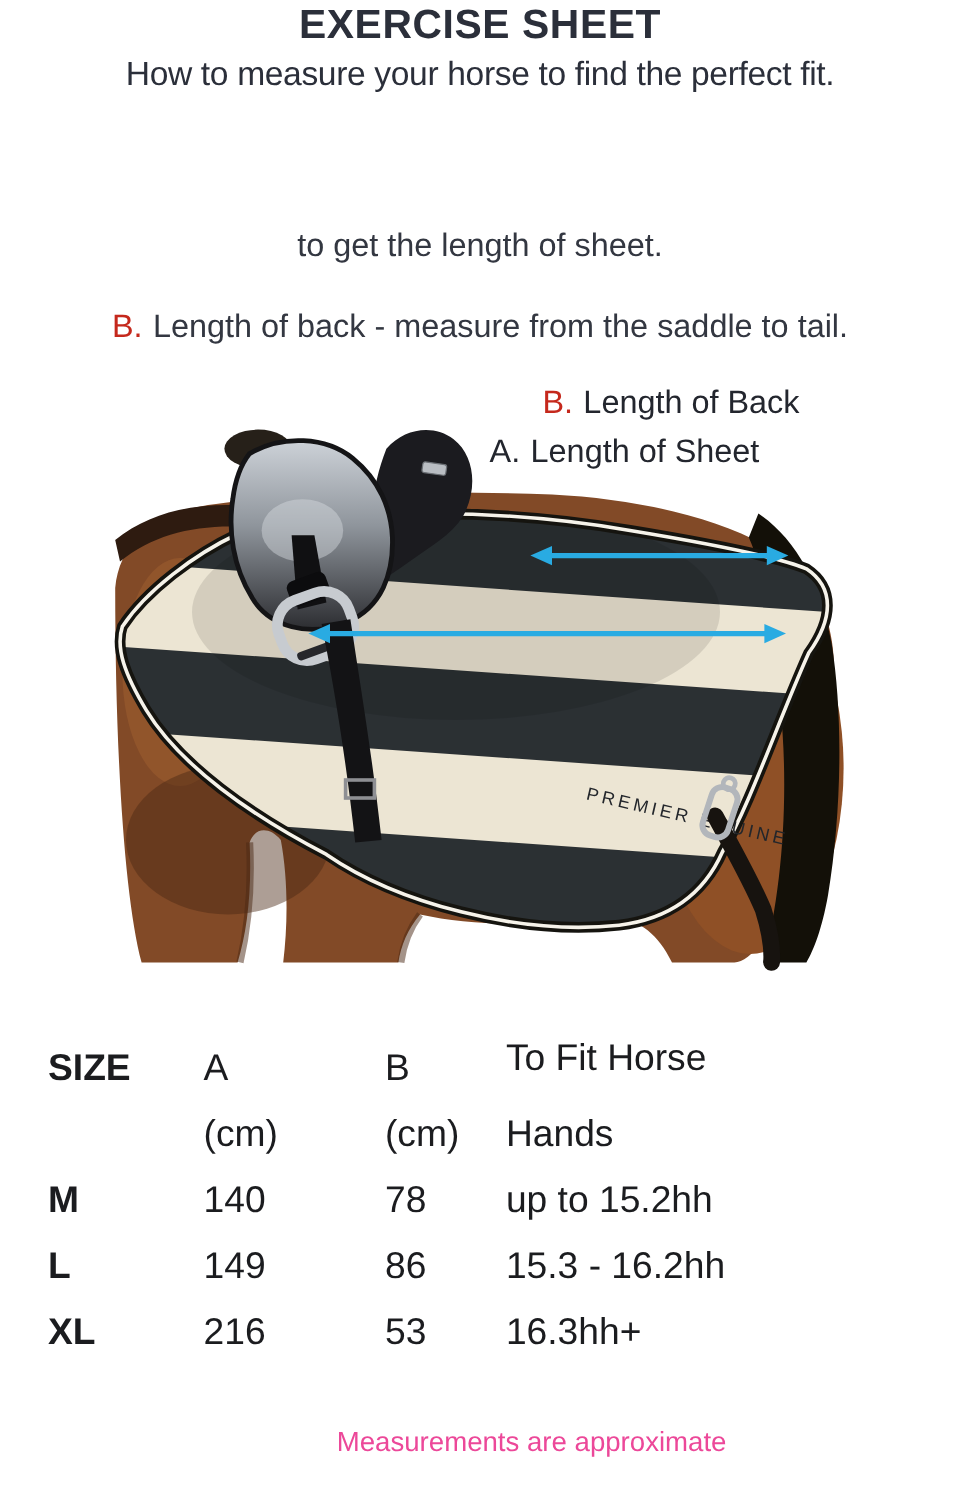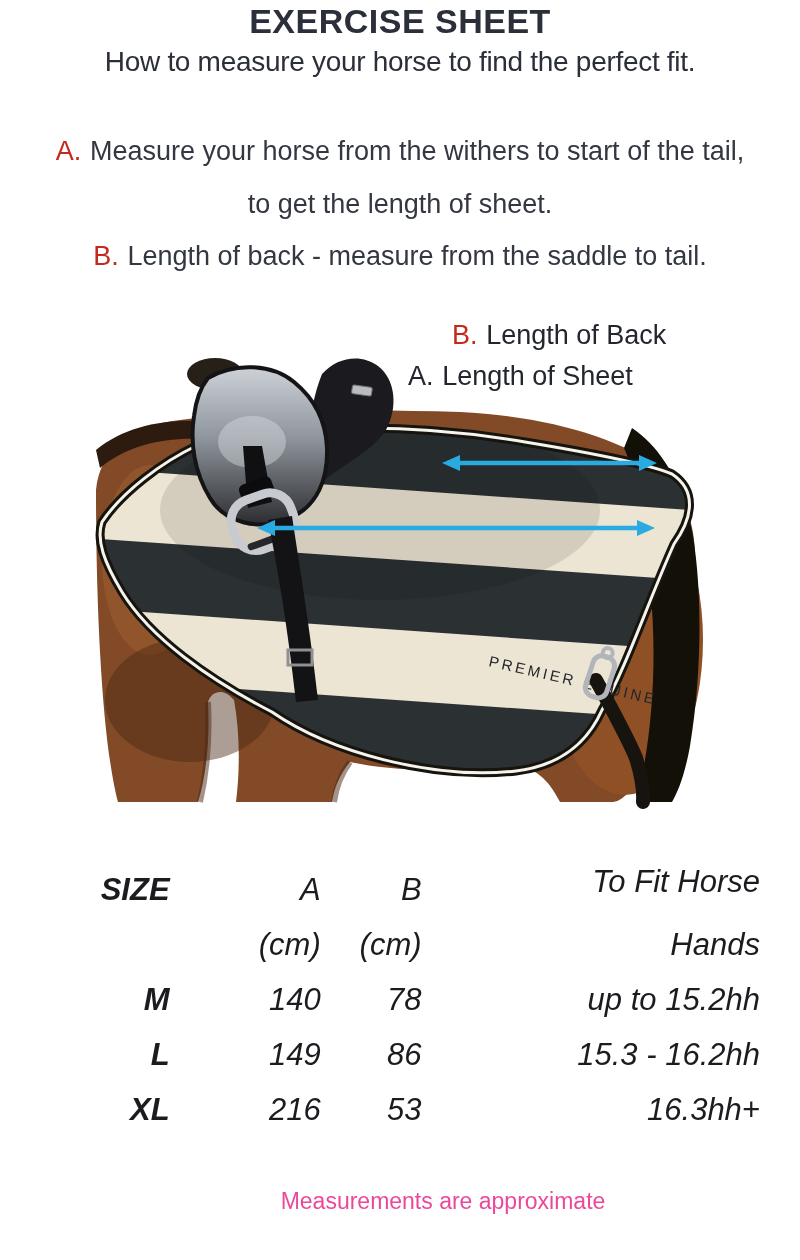--- a/index.html
+++ b/index.html
@@ -5,47 +5,46 @@
   html,body{margin:0;padding:0;background:#ffffff;}
   .page{
     position:relative;width:800px;height:1260px;background:#ffffff;overflow:hidden;
     font-family:"Liberation Sans", sans-serif;color:#2b2f3a;
   }
   .abs{position:absolute;}
   .ctr{left:0;width:800px;text-align:center;}
   .title{top:2px;font-size:34px;font-weight:700;letter-spacing:.5px;color:#2b2f3a;}
   .subtitle{top:46px;font-size:28px;font-weight:400;letter-spacing:-.3px;color:#2b2f3a;}
   .instr{font-size:27px;font-weight:400;color:#333741;}
-  .i1{top:136px;} .i2{top:189px;} .i3{top:241px;}
+  .i1{top:136px;} .i2{top:189px;} .i3{top:257px;}
   .red{color:#c5281c;}
   .letter{margin-right:.32em;}
   .diag-label{font-size:27px;font-weight:400;color:#23262e;z-index:5;white-space:nowrap;}
   .lblB{left:452px;top:320px;}
   .lblA{left:396px;top:361px;margin-left:12px;}
   .photo{left:0;top:350px;width:800px;height:460px;z-index:1;}
   .size-table{left:40px;top:862px;width:720px;font-size:31px;color:#1b1c1f;}
   .trow{display:flex;height:55px;line-height:55px;}
-  .tc{text-align:right;font-style:italic;}
+  .tc{text-align:left;}
   .c-size{width:18%;font-weight:700;}
   .c-a{width:21%;}
   .c-b{width:14%;}
   .c-fit{width:47%;}
   .hdr .c-size{font-weight:700;}
   .raise{transform:translateY(-8px);}
   .footer{top:1188px;font-size:23px;font-weight:400;color:#ec4899;padding-left:43px;}
 </style>
 </head>
 <body>
 
 <div class="page">
 
   <div class="abs ctr title">EXERCISE SHEET</div>
   <div class="abs ctr subtitle">How to measure your horse to find the perfect fit.</div>
 
-  <div class="abs ctr instr i1"><span class="red letter">A.</span><span>Measure your horse from the withers to start of the tail,</span></div>
   <div class="abs ctr instr i2">to get the length of sheet.</div>
   <div class="abs ctr instr i3"><span class="red letter">B.</span><span>Length of back - measure from the saddle to tail.</span></div>
 
   <div class="abs diag-label lblB"><span class="red letter">B.</span><span>Length of Back</span></div>
   <div class="abs diag-label lblA"><span class="letter">A.</span><span>Length of Sheet</span></div>
 
   <svg class="abs photo" viewBox="0 0 800 460" xmlns="http://www.w3.org/2000/svg">
     <defs>
       <clipPath id="sheetClip">
         <path d="M198,95 C300,72 420,74 525,92 C598,104 648,114 672,124 C696,140 694,166 674,194 C648,252 626,318 602,360 C586,396 556,416 516,421 C432,430 330,402 272,362 C210,330 150,288 122,242 C104,212 96,190 102,172 C122,142 162,112 198,95 Z"></path>

